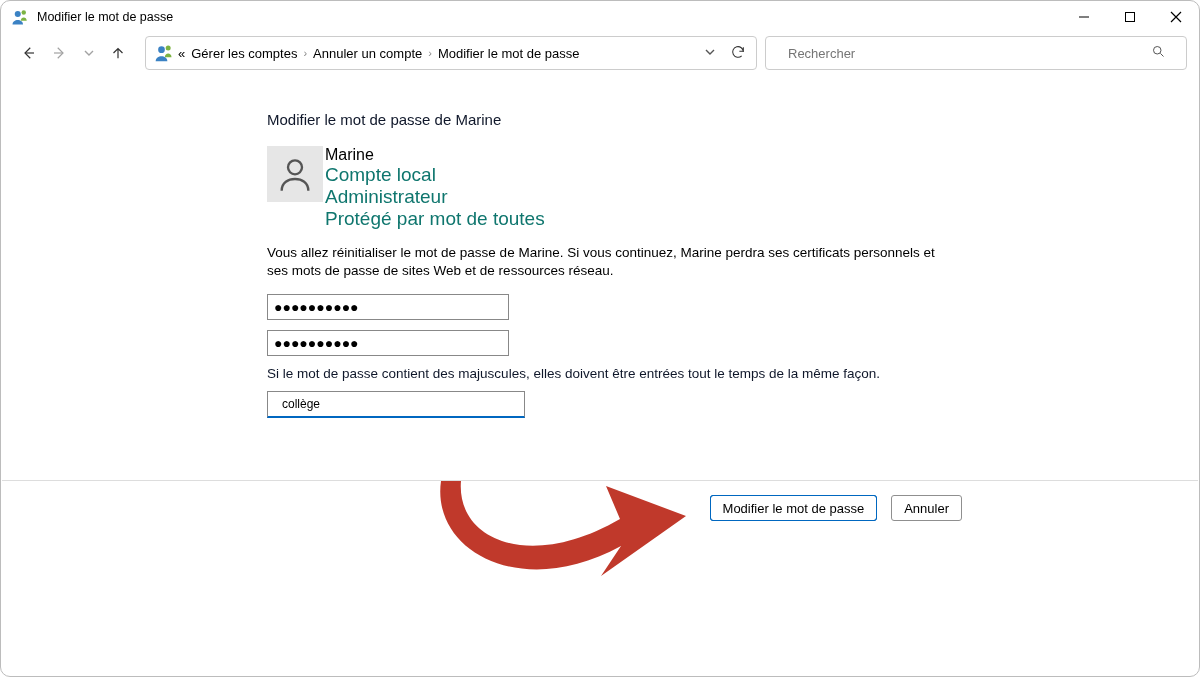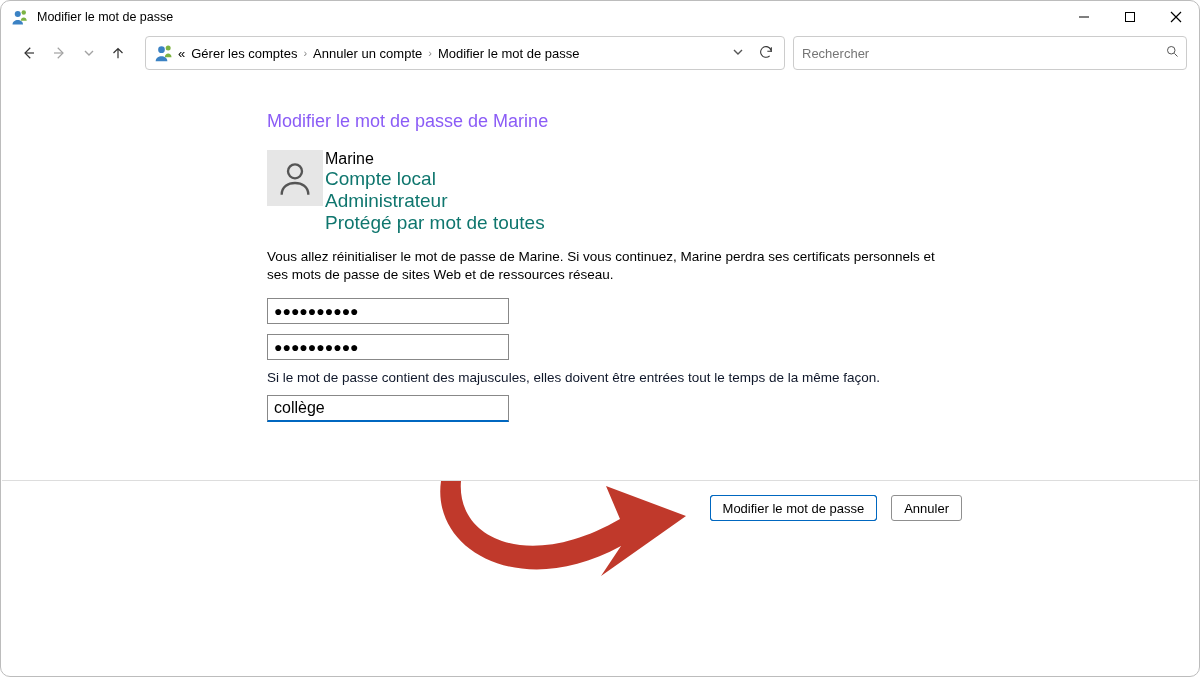--- a/index.html
+++ b/index.html
@@ -14,36 +14,36 @@
   
   .navrow{display:flex;align-items:center;height:40px;padding:0 12px 8px 12px;gap:8px}
   .nav-arrows{display:flex;align-items:center;gap:14px;padding:0 10px 0 6px;color:#555}
   .nav-arrows .dim{opacity:.45}
   .nav-arrows svg{display:block}
   .addr{flex:1;display:flex;align-items:center;border:1px solid #ccc;border-radius:4px;height:32px;padding:0 6px;min-width:0}
   .addr .icon{width:20px;height:20px;margin:0 4px 0 2px;flex:none}
   .crumbs{display:flex;align-items:center;gap:6px;font-size:13px;color:#000;white-space:nowrap;overflow:hidden}
   .crumbs .sep{color:#888;font-size:11px}
   .addr .tail{margin-left:auto;display:flex;align-items:center;gap:14px;color:#555;padding-right:4px}
-  .searchbox{width:380px;display:flex;align-items:center;border:1px solid #ccc;border-radius:4px;height:32px;padding:0 6px;background:#fff}
+  .searchbox{width:380px;display:flex;align-items:center;border:1px solid #ccc;border-radius:4px;height:32px;padding:0 20px;background:#fff}
   .searchbox input{border:none;outline:none;flex:1;font-size:13px;color:#333;background:transparent}
   .searchbox .mag{color:#555}
   
   .content{padding:12px 0 0 266px}
-  .heading{color:#8b5cf6;font-size:18px;margin:18px 0 18px 0}
+  .heading{color:#0f172a;font-size:15px;margin:18px 0 18px 0}
   .account{display:flex;gap:2px;margin-bottom:14px}
   .avatar{width:56px;height:56px;background:#e6e6e6;display:flex;align-items:center;justify-content:center}
   .avatar svg{width:40px;height:40px;color:#555}
   .acc-lines{padding-top:0}
   .acc-name{font-size:16px;color:#000}
   .acc-sub{font-size:19px;color:#0f766e}
   .warn{max-width:690px;font-size:13.5px;color:#000;line-height:1.35;margin:10px 0 14px 0}
   .pw{display:block;width:228px;height:24px;border:1px solid #888;padding:0 6px;margin:0 0 10px 0;font-size:14px;outline:none}
   .hint-note{font-size:13.5px;color:#0f172a;margin:0 0 10px 0}
-  .hint-input{display:block;width:228px;height:24px;border:1px solid #888;border-bottom:2px solid #0067c0;padding:0 6px;font-size:16px;outline:none;margin:0 0 6px 0}
+  .hint-input{display:block;width:228px;height:24px;border:1px solid #888;border-bottom:2px solid #0067c0;padding:0 14px;font-size:12px;outline:none;margin:0 0 6px 0}
   .hint-visible{font-size:13.5px;color:#000}
   
   .sep-line{position:absolute;left:1px;right:1px;top:479px;height:1px;background:#ddd}
   .footer{position:absolute;left:1px;right:1px;top:480px;padding:14px 236px 0 0;display:flex;justify-content:flex-end;gap:14px}
   .btn{height:26px;padding:0 12px;border:1px solid #8f8f8f;background:#fff;border-radius:3px;font-size:13px;cursor:pointer}
   .btn.primary{border:1px solid #0067c0;outline:1px solid #0067c0;outline-offset:-1px}
   
   .arrow-ann{position:absolute;left:400px;top:450px;pointer-events:none}
 </style>
 </head>

